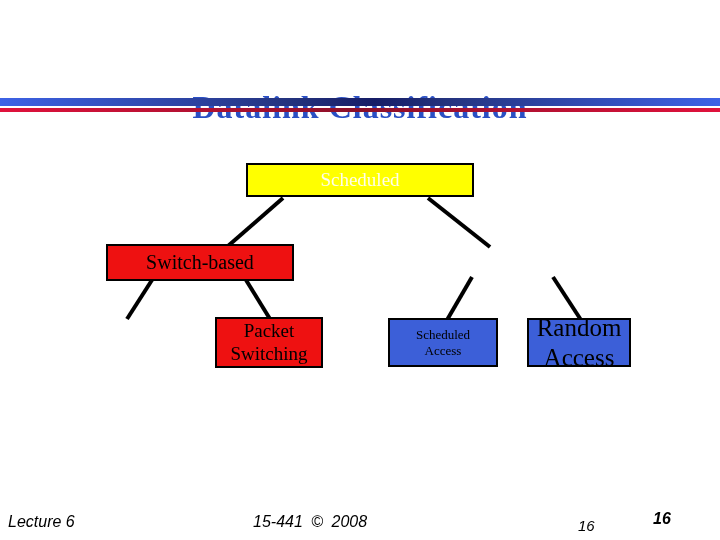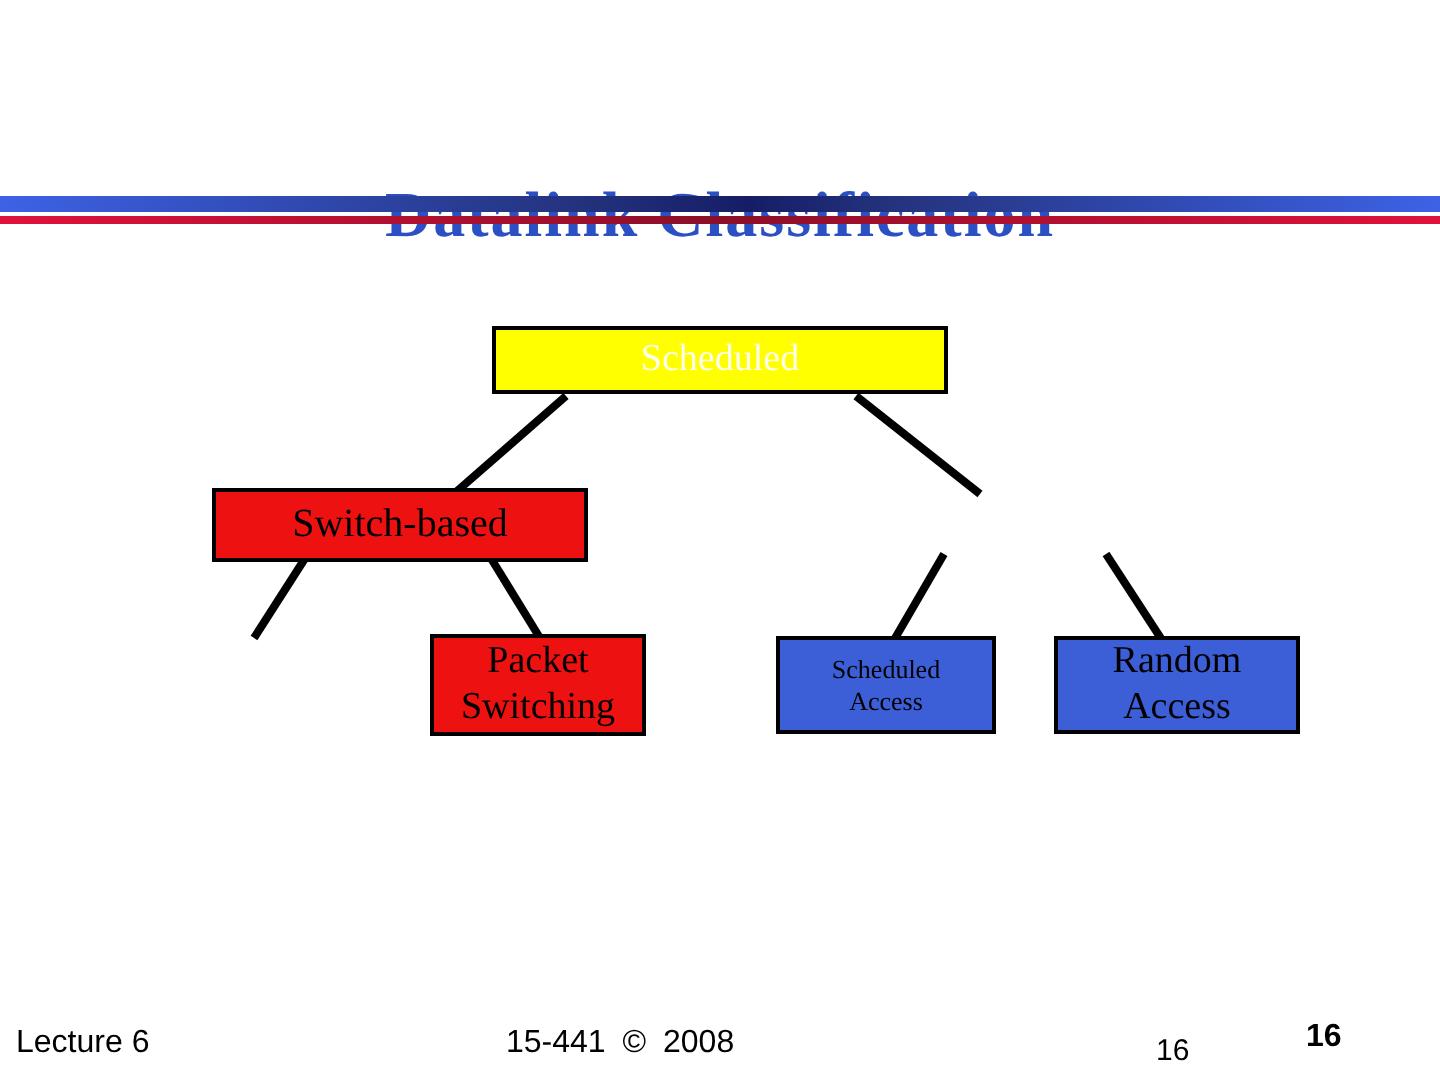--- a/index.html
+++ b/index.html
@@ -58,25 +58,26 @@
     left: 246px; top: 163px; width: 228px; height: 34px;
     background: #ffff00;
     color: #fffdec;
     font-size: 19px;
   }
   .node-switch   { left: 106px; top: 244px; width: 188px; height: 37px; background: #ee1111; font-size: 20px; }
   .node-multiple { left: 418px; top: 245px; width: 189px; height: 33px; background: #3c5fd8; font-size: 20px; }
   .node-virtual   { left: 72px;  top: 317px; width: 107px; height: 51px; background: #ee1111; font-size: 19px; }
   .node-packet    { left: 215px; top: 317px; width: 108px; height: 51px; background: #ee1111; font-size: 19px; }
   .node-scheduled { left: 388px; top: 318px; width: 110px; height: 49px; background: #3c5fd8; font-size: 13px; }
-  .node-random    { left: 527px; top: 318px; width: 123px; height: 49px; background: #3c5fd8; font-size: 19px; }
+  .node-random    { left: 527px; top: 318px; width: 104px; height: 49px; background: #3c5fd8; font-size: 25px; }
   .footer-text {
     position: absolute;
     color: #000000;
     font-family: "Liberation Sans", sans-serif;
+    font-style: italic;
   }
   .footer-lecture { left: 8px;   top: 513px; font-size: 16px; }
   .footer-course  { left: 253px; top: 513px; font-size: 16px; word-spacing: 4px; text-align: right; }
   .footer-page    { left: 578px; top: 517px; font-size: 15px; }
   .footer-slide   { left: 653px; top: 510px; font-size: 16px; font-weight: 700; }
 </style>
 </head>
 <body>
 
 <div class="slide">

